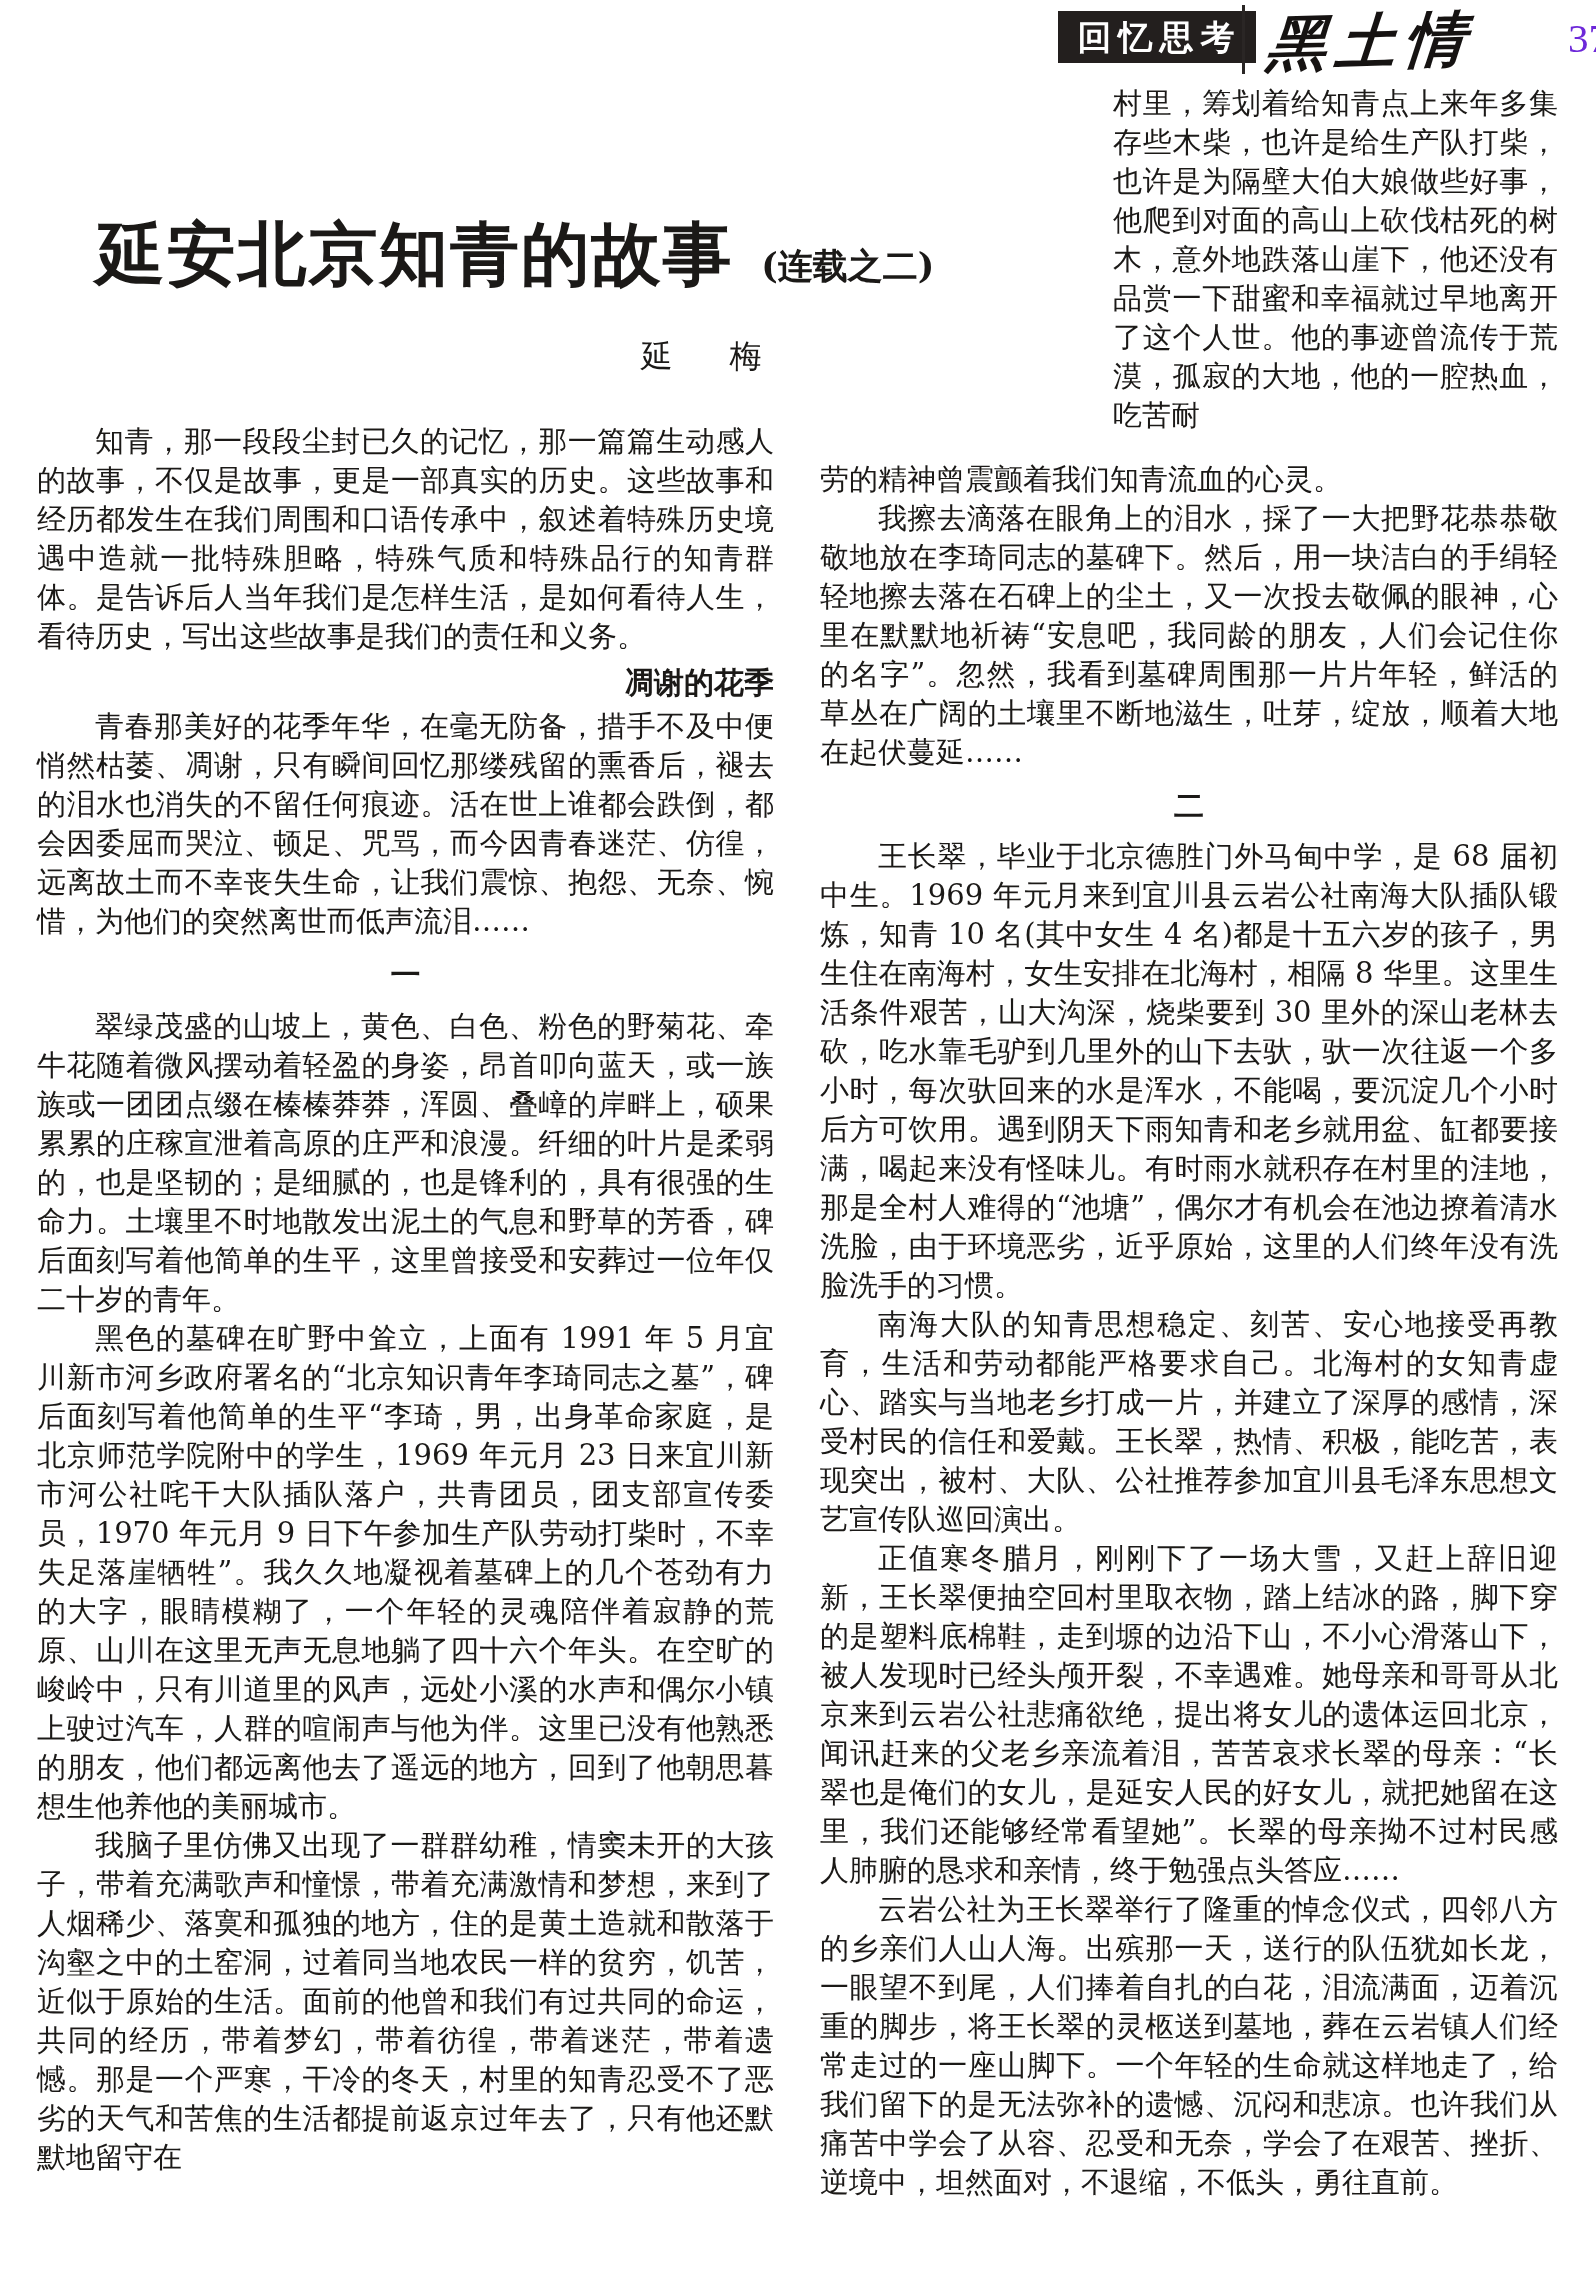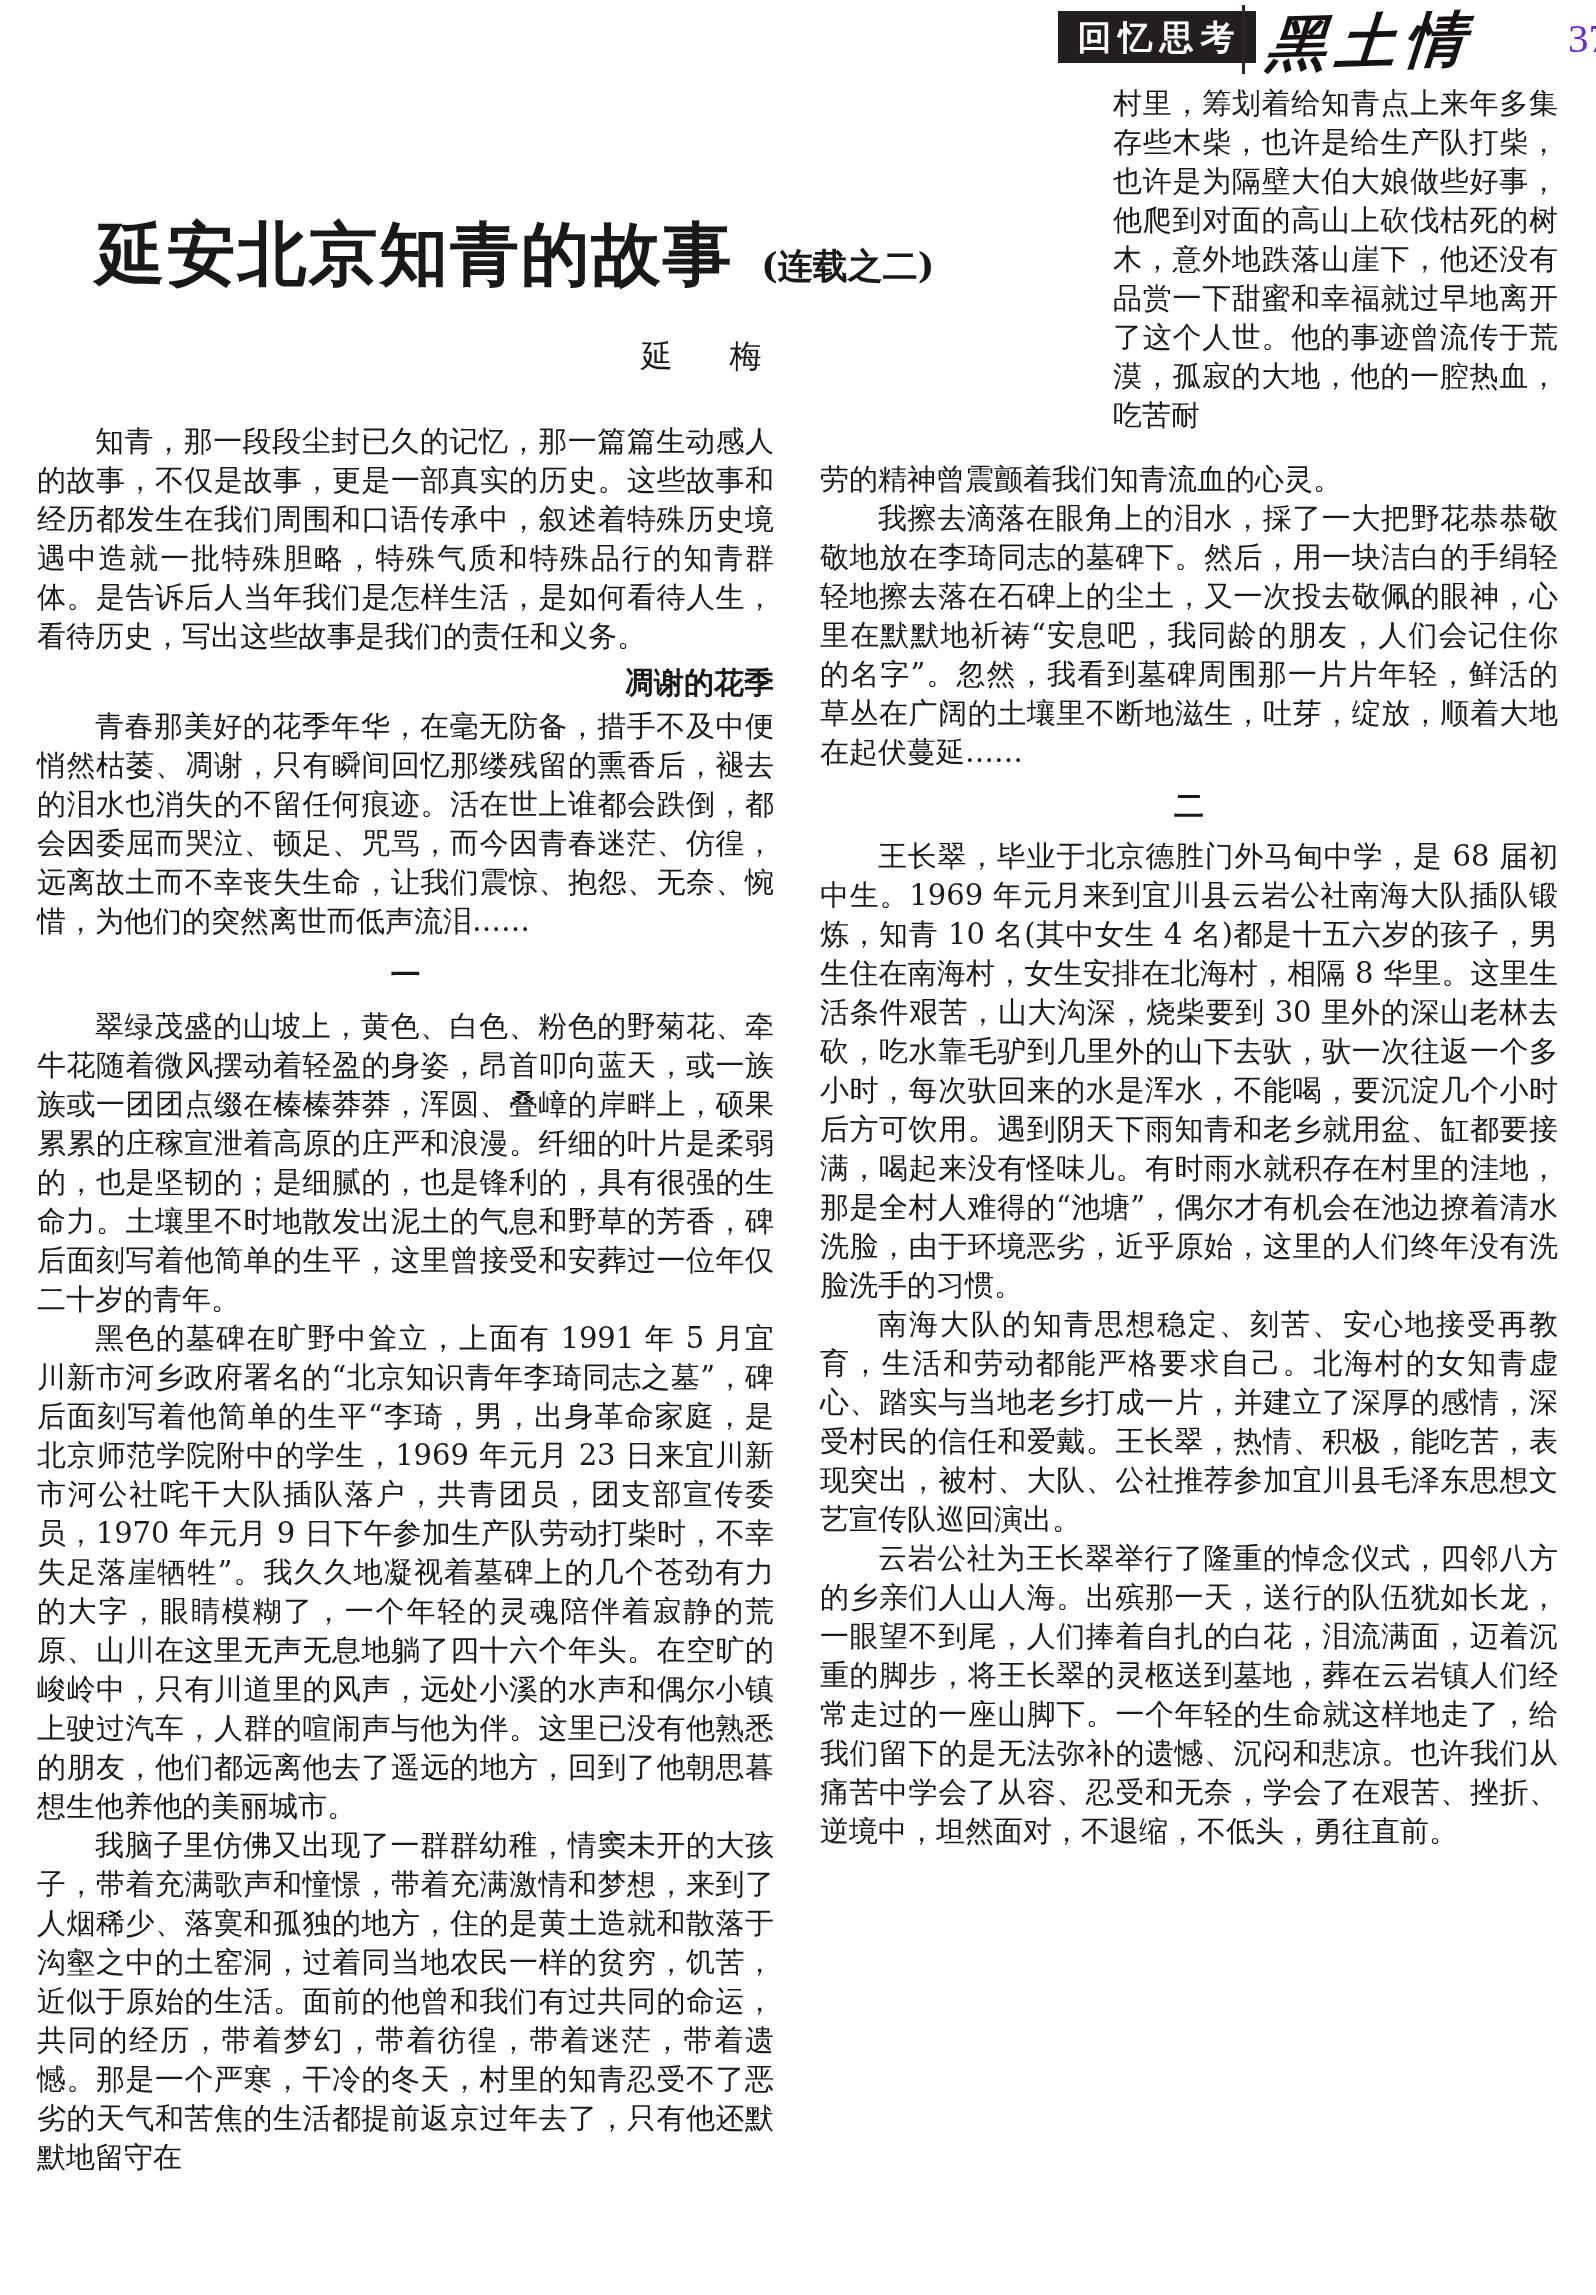--- a/index.html
+++ b/index.html
@@ -91,17 +91,18 @@
     <p class="indent">我脑子里仿佛又出现了一群群幼稚，情窦未开的大孩子，带着充满歌声和憧憬，带着充满激情和梦想，来到了人烟稀少、落寞和孤独的地方，住的是黄土造就和散落于沟壑之中的土窑洞，过着同当地农民一样的贫穷，饥苦，近似于原始的生活。面前的他曾和我们有过共同的命运，共同的经历，带着梦幻，带着彷徨，带着迷茫，带着遗憾。那是一个严寒，干冷的冬天，村里的知青忍受不了恶劣的天气和苦焦的生活都提前返京过年去了，只有他还默默地留守在</p>
   </div>
 
   <div class="col col-right">
     <p class="noindent narrow">村里，筹划着给知青点上来年多集存些木柴，也许是给生产队打柴，也许是为隔壁大伯大娘做些好事，他爬到对面的高山上砍伐枯死的树木，意外地跌落山崖下，他还没有品赏一下甜蜜和幸福就过早地离开了这个人世。他的事迹曾流传于荒漠，孤寂的大地，他的一腔热血，吃苦耐</p>
     <p class="noindent">劳的精神曾震颤着我们知青流血的心灵。</p>
     <p class="indent">我擦去滴落在眼角上的泪水，採了一大把野花恭恭敬敬地放在李琦同志的墓碑下。然后，用一块洁白的手绢轻轻地擦去落在石碑上的尘土，又一次投去敬佩的眼神，心里在默默地祈祷“安息吧，我同龄的朋友，人们会记住你的名字”。忽然，我看到墓碑周围那一片片年轻，鲜活的草丛在广阔的土壤里不断地滋生，吐芽，绽放，顺着大地在起伏蔓延……</p>
     <div class="sec-marker">二</div>
     <p class="indent">王长翠，毕业于北京德胜门外马甸中学，是 68 届初中生。1969 年元月来到宜川县云岩公社南海大队插队锻炼，知青 10 名(其中女生 4 名)都是十五六岁的孩子，男生住在南海村，女生安排在北海村，相隔 8 华里。这里生活条件艰苦，山大沟深，烧柴要到 30 里外的深山老林去砍，吃水靠毛驴到几里外的山下去驮，驮一次往返一个多小时，每次驮回来的水是浑水，不能喝，要沉淀几个小时后方可饮用。遇到阴天下雨知青和老乡就用盆、缸都要接满，喝起来没有怪味儿。有时雨水就积存在村里的洼地，那是全村人难得的“池塘”，偶尔才有机会在池边撩着清水洗脸，由于环境恶劣，近乎原始，这里的人们终年没有洗脸洗手的习惯。</p>
     <p class="indent">南海大队的知青思想稳定、刻苦、安心地接受再教育，生活和劳动都能严格要求自己。北海村的女知青虚心、踏实与当地老乡打成一片，并建立了深厚的感情，深受村民的信任和爱戴。王长翠，热情、积极，能吃苦，表现突出，被村、大队、公社推荐参加宜川县毛泽东思想文艺宣传队巡回演出。</p>
+    <p class="indent">正值寒冬腊月，刚刚下了一场大雪，又赶上辞旧迎新，王长翠便抽空回村里取衣物，踏上结冰的路，脚下穿的是塑料底棉鞋，走到塬的边沿下山，不小心滑落山下，被人发现时已经头颅开裂，不幸遇难。她母亲和哥哥从北京来到云岩公社悲痛欲绝，提出将女儿的遗体运回北京，闻讯赶来的父老乡亲流着泪，苦苦哀求长翠的母亲：“长翠也是俺们的女儿，是延安人民的好女儿，就把她留在这里，我们还能够经常看望她”。长翠的母亲拗不过村民感人肺腑的恳求和亲情，终于勉强点头答应……</p>
     <p class="indent">云岩公社为王长翠举行了隆重的悼念仪式，四邻八方的乡亲们人山人海。出殡那一天，送行的队伍犹如长龙，一眼望不到尾，人们捧着自扎的白花，泪流满面，迈着沉重的脚步，将王长翠的灵柩送到墓地，葬在云岩镇人们经常走过的一座山脚下。一个年轻的生命就这样地走了，给我们留下的是无法弥补的遗憾、沉闷和悲凉。也许我们从痛苦中学会了从容、忍受和无奈，学会了在艰苦、挫折、逆境中，坦然面对，不退缩，不低头，勇往直前。</p>
   </div>
 
 </div>
 
 
 </body></html>

